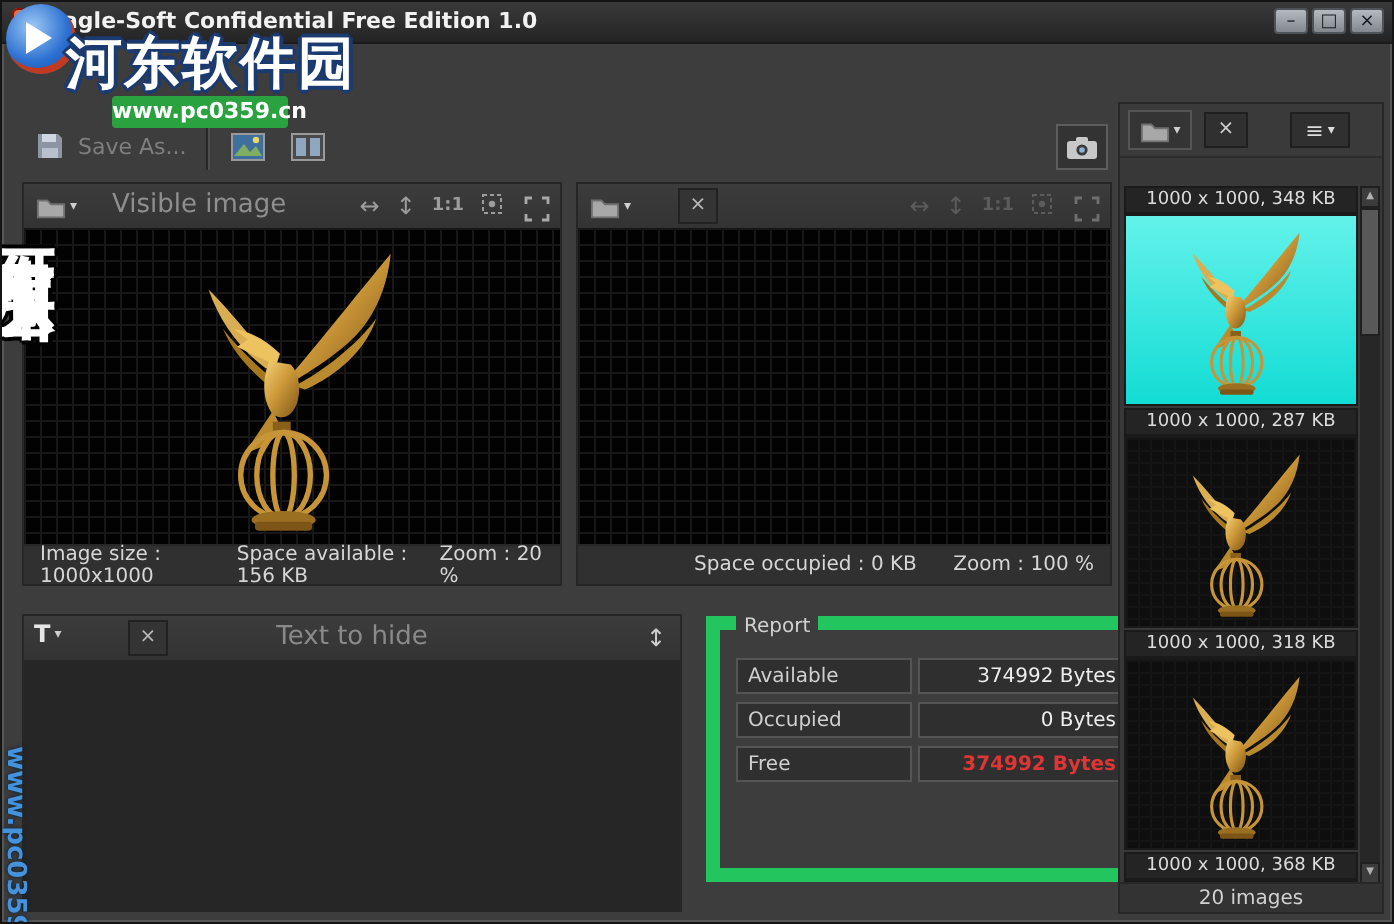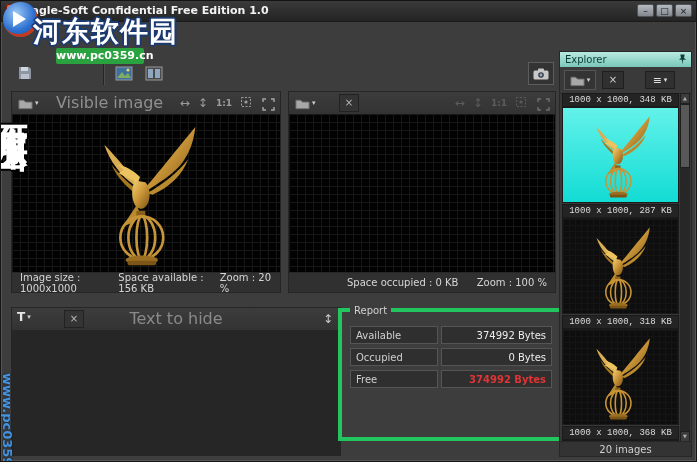--- a/index.html
+++ b/index.html
@@ -27,21 +27,21 @@
   .camera-btn{position:absolute;left:517px;top:5px;width:26px;height:23px;border:1px solid #5d5d5d;background:#333;
               display:flex;align-items:center;justify-content:center;box-sizing:border-box;}
   
   .panel{position:absolute;background:#353535;border:1px solid #262626;box-sizing:border-box;}
   .visible-panel{left:10px;top:90px;width:270px;height:202px;}
   .hide-panel{left:287px;top:90px;width:268px;height:202px;}
   .panel-header{position:relative;height:22px;background:linear-gradient(#3c3c3c,#333);border-bottom:1px solid #272727;}
   .folder-btn{position:absolute;left:4px;top:2px;width:28px;height:18px;display:flex;align-items:center;gap:2px;padding-left:2px;box-sizing:border-box;}
   .x-btn{position:absolute;top:2px;width:20px;height:18px;background:#343434;border:1px solid #222;color:#b8b8b8;
          font-size:10px;line-height:16px;text-align:center;box-sizing:border-box;}
-  .panel-title{position:absolute;top:0;line-height:22px;font-size:16px;color:#8f8f8f;white-space:nowrap;}
+  .panel-title{position:absolute;top:0;line-height:22px;font-size:13px;color:#8f8f8f;white-space:nowrap;}
   .visible-panel .panel-title{left:44px;}
   .hide-panel .panel-title{left:68px;color:#6e6e6e;}
   .hide-panel .x-btn{left:50px;}
   .hdr-icons{position:absolute;right:28px;top:0;height:22px;display:flex;align-items:center;gap:8px;
              color:#9c9c9c;font-size:12px;}
   .hide-panel .hdr-icons{color:#5c5c5c;}
   .one2one{font-size:9px;font-weight:bold;}
   .fullscreen-icon{position:absolute;right:5px;top:4px;}
   .canvas{position:absolute;left:0;top:22px;right:0;height:158px;background-color:#020202;
           background-image:linear-gradient(#171717 1px,transparent 1px),linear-gradient(90deg,#171717 1px,transparent 1px);
@@ -50,21 +50,21 @@
                 display:flex;align-items:center;justify-content:space-between;padding:0 8px;font-size:10px;color:#d6d6d6;box-sizing:border-box;margin-top:36px;}
   .hide-panel .panel-footer{padding-left:58px;}
   
   .text-panel{left:10px;top:306px;width:330px;height:149px;}
   .text-btn{position:absolute;left:5px;top:2px;display:flex;align-items:center;gap:2px;color:#e6e6e6;font-weight:bold;font-size:12px;}
   .text-panel .x-btn{left:52px;}
   .text-panel .panel-title{left:0;right:0;text-align:center;color:#8a8a8a;}
   .vscroll-icon{position:absolute;right:7px;top:0;line-height:22px;color:#cfcfcf;font-size:12px;}
   .text-body{position:absolute;left:0;top:22px;right:0;bottom:0;background:#262626;}
   
-  .report{position:absolute;left:335px;top:307px;width:226px;height:133px;border:4px solid #22c55e;box-sizing:border-box;}
+  .report{position:absolute;left:350px;top:307px;width:226px;height:133px;border:7px solid #22c55e;box-sizing:border-box;}
   .report-legend{position:absolute;left:8px;top:-7px;background:#3d3d3d;padding:0 4px;font-size:10px;color:#d0d0d0;}
   .report-rows{position:absolute;left:8px;top:14px;right:8px;}
   .report-row{display:flex;gap:3px;margin-bottom:4px;}
   .rep-label{width:88px;height:18px;line-height:18px;background:#2f2f2f;border:1px solid #555;
              font-size:10px;color:#cfcfcf;padding-left:5px;box-sizing:border-box;}
   .rep-value{flex:1;height:18px;line-height:18px;background:#2f2f2f;border:1px solid #555;
              font-size:10px;color:#ededed;text-align:right;padding-right:5px;box-sizing:border-box;}
   .report-row.free .rep-value{color:var(--c-free_value,#e03535);font-weight:bold;}
   
   .explorer{position:absolute;left:558px;top:50px;width:133px;height:406px;background:#383838;border:1px solid #272727;box-sizing:border-box;}
@@ -75,21 +75,21 @@
   .exp-folder{position:absolute;left:4px;top:3px;width:32px;height:20px;border:1px solid #555;background:#343434;
               display:flex;align-items:center;justify-content:center;gap:2px;box-sizing:border-box;}
   .exp-x{position:absolute;left:42px;top:4px;width:22px;height:18px;background:#303030;border:1px solid #1f1f1f;
          color:#cfcfcf;font-size:10px;line-height:16px;text-align:center;box-sizing:border-box;}
   .exp-menu{position:absolute;right:16px;top:4px;width:30px;height:18px;background:#303030;border:1px solid #1f1f1f;
             color:#ddd;display:flex;align-items:center;justify-content:center;gap:2px;box-sizing:border-box;}
   .exp-menu .bars{font-size:11px;line-height:11px;}
   .exp-list{position:absolute;left:2px;top:41px;width:117px;height:349px;overflow:hidden;}
   .exp-item{margin-bottom:1px;}
   .thumb-label{height:14px;background:#242424;border:1px solid #1a1a1a;box-sizing:border-box;
-               font-size:9px;line-height:12px;text-align:center;color:#dcdcdc;white-space:nowrap;overflow:hidden;font-family:Liberation Mono, monospace;}
+               font-size:9px;line-height:12px;text-align:center;color:#dcdcdc;white-space:nowrap;overflow:hidden;}
   .thumb{height:96px;border:1px solid #1a1a1a;background-color:#0e0e0e;box-sizing:border-box;
          background-image:linear-gradient(#151515 1px,transparent 1px),linear-gradient(90deg,#151515 1px,transparent 1px);
          background-size:6px 6px;display:flex;align-items:center;justify-content:center;overflow:hidden;}
   .exp-item.selected .thumb{background:linear-gradient(180deg,#63f2ea,var(--c-selected_thumb_bg,#12dcd4));}
   .exp-footer{position:absolute;left:0;bottom:0;width:100%;height:15px;background:#333;border-top:1px solid #272727;
               font-size:10px;line-height:15px;text-align:center;color:#d0d0d0;box-sizing:border-box;}
   .exp-scroll{position:absolute;right:1px;top:41px;width:10px;height:349px;background:#272727;}
   .sc-up,.sc-down{position:absolute;left:0;width:10px;height:11px;background:#3c3c3c;border:1px solid #1f1f1f;
                   color:#b0b0b0;font-size:5px;line-height:9px;text-align:center;box-sizing:border-box;}
   .sc-up{top:0}.sc-down{bottom:0}
@@ -161,20 +161,21 @@
 
 
   <div class="toolbar">
     <span class="tb-disk">
       <svg width="16" height="16" viewBox="0 0 16 16">
           <path d="M2 2 h10 l2 2 v10 H2 Z" fill="#8d95a3"></path>
           <rect x="4" y="2" width="7" height="4" fill="#cfd6e0"></rect>
           <rect x="4" y="9" width="8" height="5" fill="#b9c0cc"></rect>
         </svg>
     </span>
+    <span class="tb-save-label">Save As...</span>
     <span class="tb-sep"></span>
     <span class="tb-btn b1">
       <svg width="18" height="16" viewBox="0 0 18 16">
           <rect x="1" y="1" width="16" height="13" fill="#3f6f9c" stroke="#9a9a9a"></rect>
           <path d="M2 12 L7 6 L10 10 L13 7 L16 12 Z" fill="#7fae62"></path>
           <circle cx="13" cy="4" r="1.6" fill="#e8d66a"></circle>
         </svg>
     </span>
     <span class="tb-btn b2">
       <svg width="18" height="16" viewBox="0 0 18 16">
@@ -289,28 +290,20 @@
         <span class="rep-value">0 Bytes</span>
       </div>
       <div class="report-row free">
         <span class="rep-label">Free</span>
         <span class="rep-value">374992 Bytes</span>
       </div>
     </div>
   </fieldset>
 
   <aside class="explorer">
-    <div class="exp-title">
-      <span>Explorer</span>
-      <span class="pin-icon">
-        <svg width="11" height="11" viewBox="0 0 10 10">
-            <path d="M3 0.5 L7 0.5 L6.4 3.6 L8.2 5.2 L5.6 5.2 L5 9.5 L4.4 5.2 L1.8 5.2 L3.6 3.6 Z" fill="#10413a"></path>
-          </svg>
-      </span>
-    </div>
     <div class="exp-toolbar">
       <span class="exp-folder">
         <svg width="15" height="13" viewBox="0 0 16 13">
             <use href="#folder"></use>
           </svg>
         <span class="icon-glyph" style="font-size:7px;color:#cfcfcf">▾</span>
       </span>
       <span class="exp-x">×</span>
       <span class="exp-menu">
         <span class="bars">≡</span>

